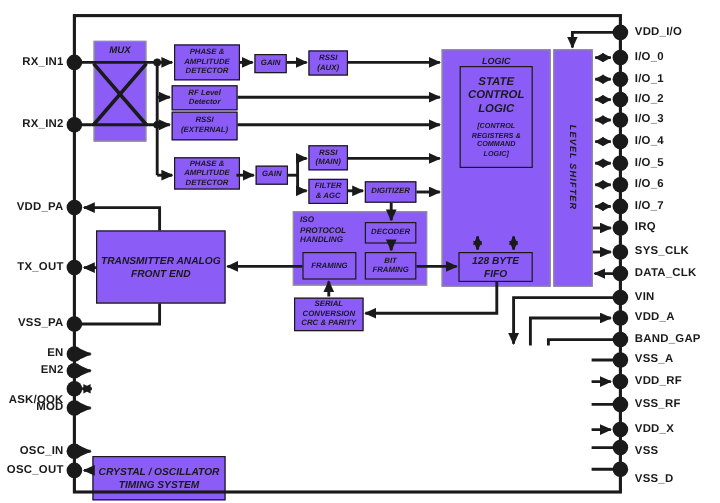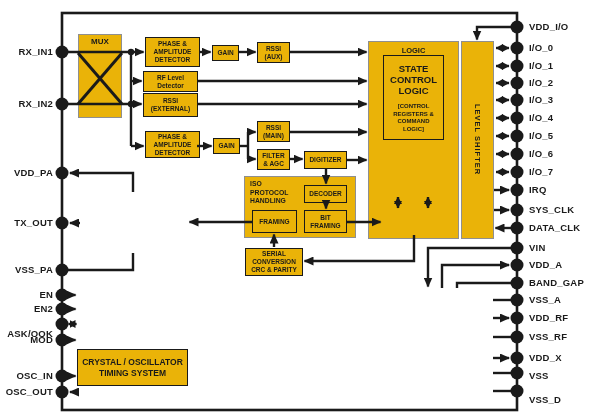--- a/index.html
+++ b/index.html
@@ -2,21 +2,21 @@
 <html><head>
 <meta charset="utf-8">
 <style>
   html,body{margin:0;padding:0;background:#ffffff;}
   .stage{
     position:relative;width:600px;height:419px;background:#ffffff;overflow:hidden;
     font-family:"Liberation Sans",sans-serif;color:#1a1a1a;
   }
   .stage *{box-sizing:border-box;}
   
-  .b,.g{position:absolute;background:#eab308;display:flex;align-items:center;justify-content:center;}
+  .b,.g{position:absolute;background:#8b5cf6;display:flex;align-items:center;justify-content:center;font-style:italic;}
   .b{border:1.6px solid #1a1a1a;}
   .g{border:1.6px solid #8f8f8f;}
   .lbl{white-space:pre-line;text-align:center;font-weight:bold;color:#1a1a1a;}
   .t6 {font-size:6px;line-height:7.5px;}
   .t65{font-size:6.5px;line-height:8px;}
   .t68{font-size:6.8px;line-height:8.5px;}
   .t75{font-size:7.5px;line-height:9px;}
   .t8 {font-size:8px;line-height:10.5px;}
   .t85{font-size:8.5px;line-height:11px;}
   .t95{font-size:9.5px;line-height:11px;}
@@ -107,22 +107,30 @@
 
   <div class="b scl-col" style="left:383px;top:55px;width:61px;height:85px">
     <div class="lbl t95">STATE
 CONTROL
 LOGIC</div>
     <div class="lbl t6" style="margin-top:7px">[CONTROL
 REGISTERS &amp;
 COMMAND
 LOGIC]</div>
   </div>
-
-  <div class="b" style="left:77px;top:349px;width:111px;height:37px">
+  <div class="b" style="left:382px;top:210px;width:62px;height:25px">
+    <div class="lbl t85">128 BYTE
+FIFO</div>
+    </div>
+
+  <div class="b" style="left:80px;top:192px;width:108px;height:61px">
+    <div class="lbl t85">TRANSMITTER ANALOG
+FRONT END</div>
+    </div>
+  <div class="b" style="left:77px;top:380px;width:111px;height:37px">
     <div class="lbl t85">CRYSTAL / OSCILLATOR
 TIMING SYSTEM</div>
     </div>
 
   <div class="pinlab pl" style="top:46px">RX_IN1</div>
   <div class="pinlab pl" style="top:98px">RX_IN2</div>
   <div class="pinlab pl" style="top:167px">VDD_PA</div>
   <div class="pinlab pl" style="top:217px">TX_OUT</div>
   <div class="pinlab pl" style="top:264px">VSS_PA</div>
   <div class="pinlab pl" style="top:289px">EN</div>

